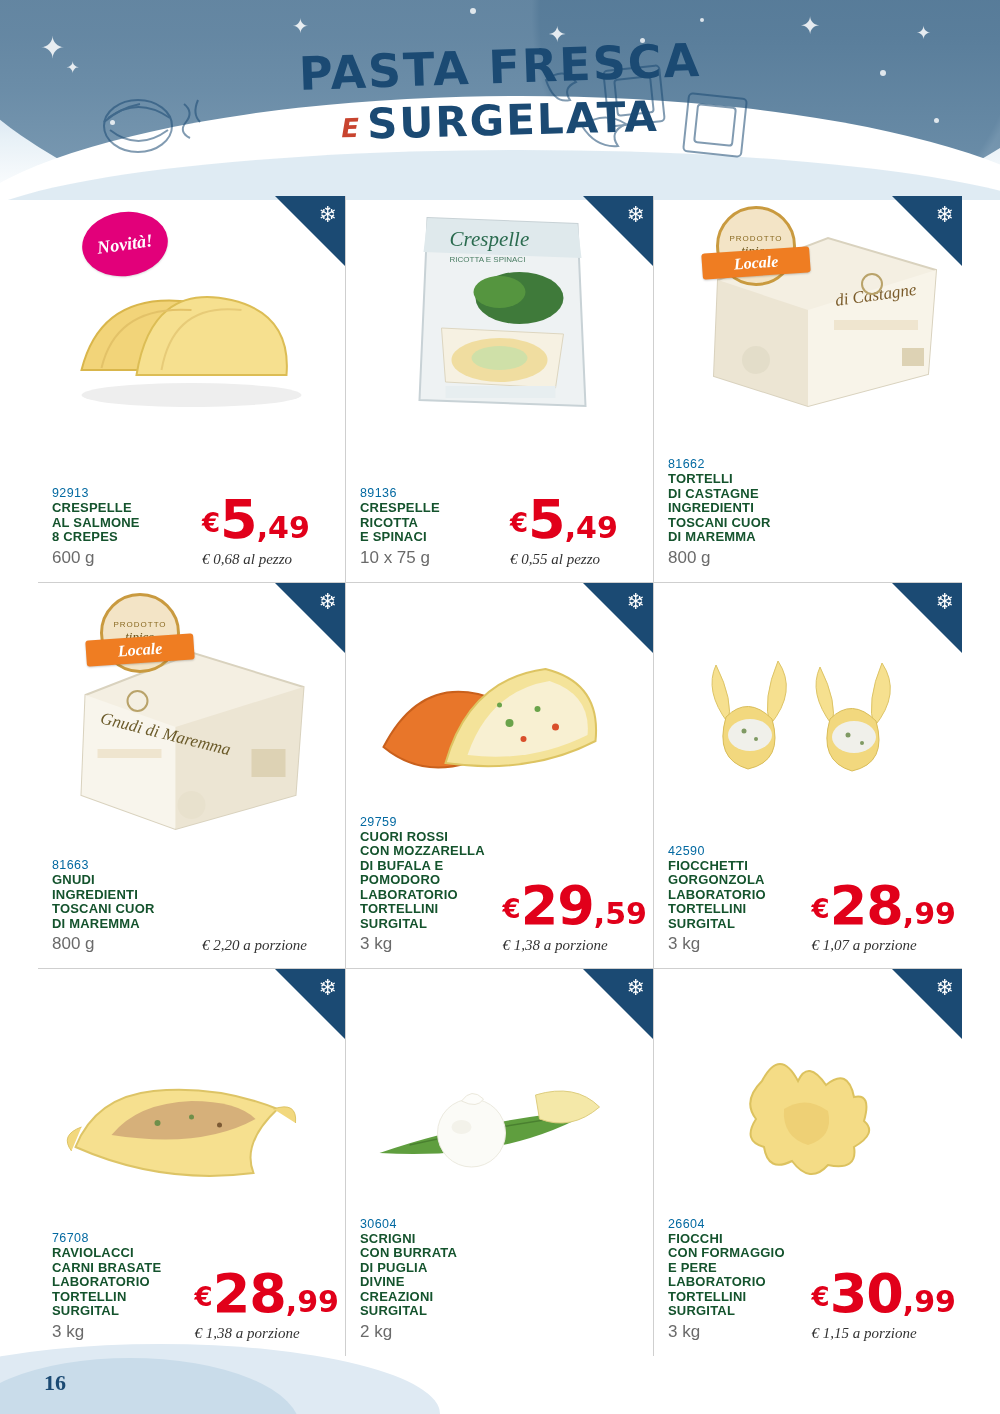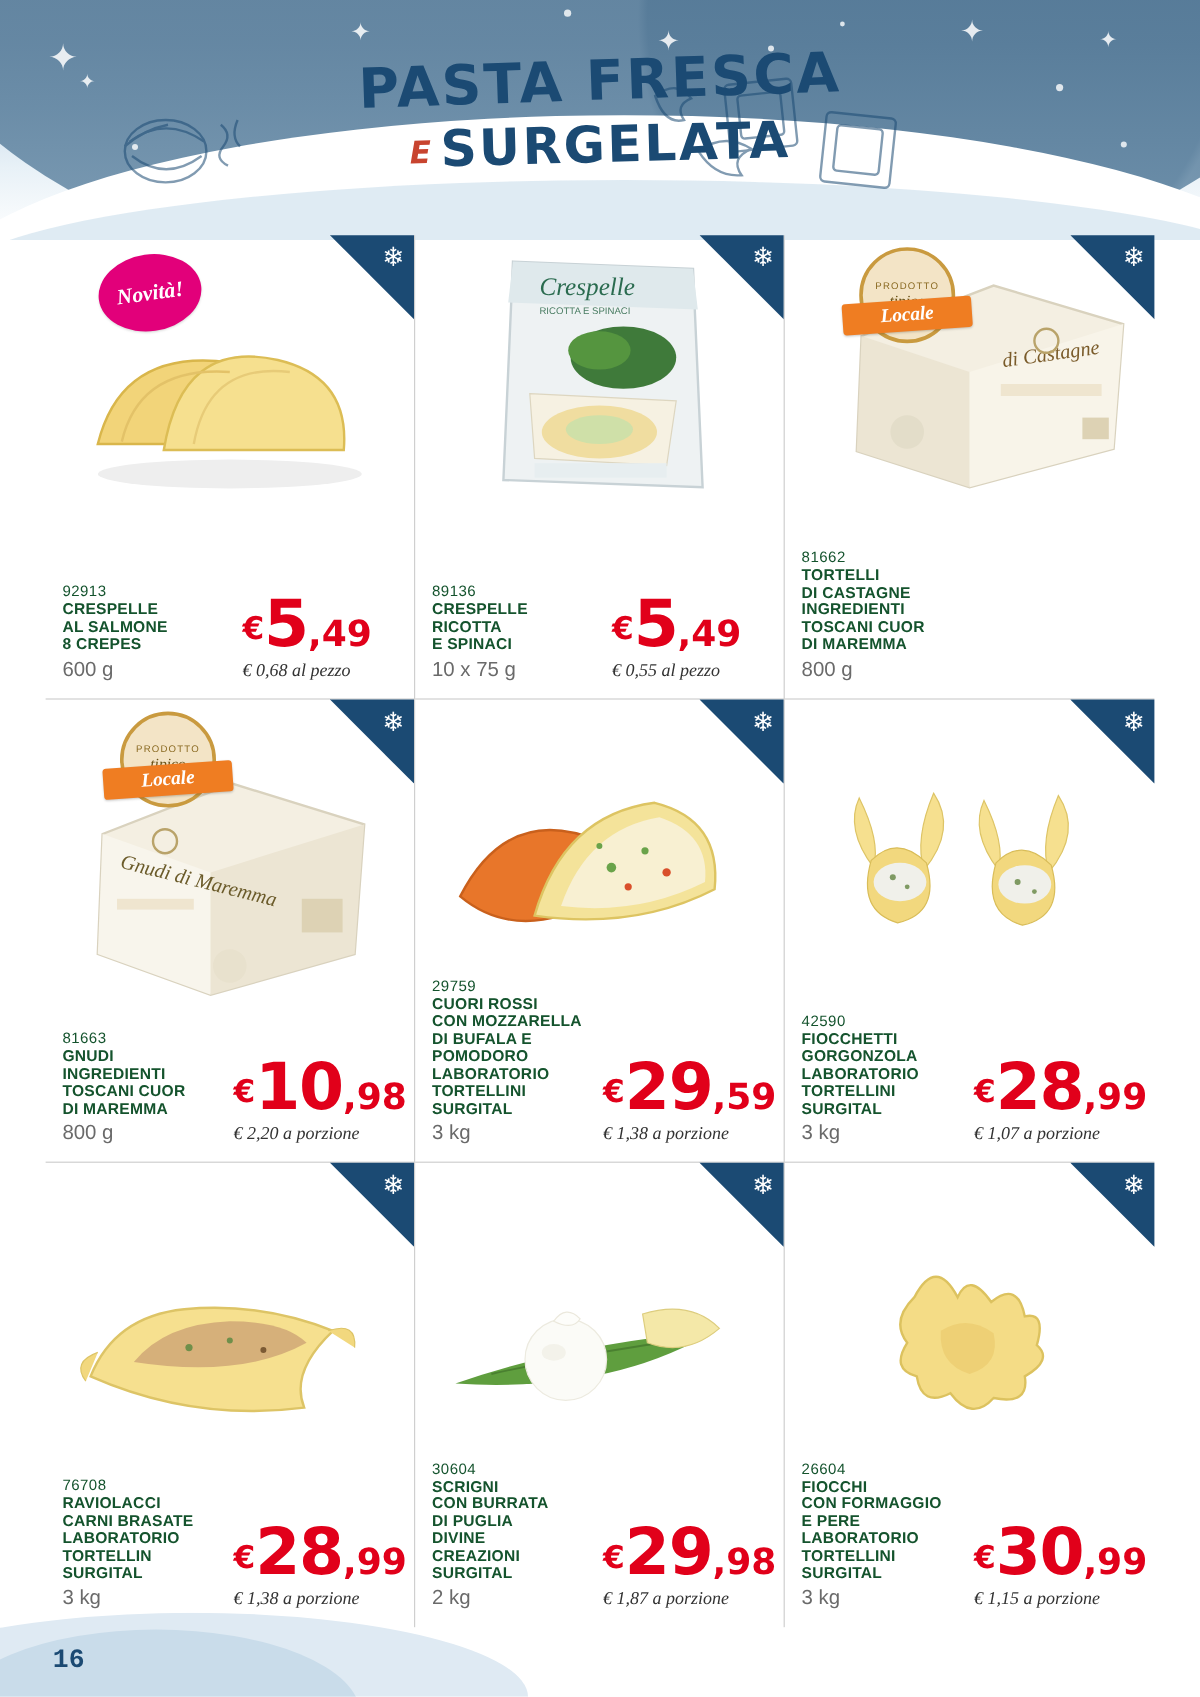--- a/index.html
+++ b/index.html
@@ -84,21 +84,21 @@
   .photo {
     position:absolute; left:0; top:14px; width:100%; height:210px;
   }
 
   .info {
     position:absolute; left:14px; bottom:14px; width:calc(100% - 20px);
     display:flex; align-items:flex-end; justify-content:space-between;
   }
   .left-col { width:150px; }
   .code {
-    font-size:12.5px; color:#14532d; letter-spacing:.4px; margin-bottom:1px;
+    font-size:12.5px; color:#0369a1; letter-spacing:.4px; margin-bottom:1px;
   }
   .pname {
     font-size:13px; font-weight:bold; color:#14532d; line-height:14.5px;
     letter-spacing:.2px; text-transform:uppercase;
   }
   .weight { font-size:17px; color:#6a6a6a; margin-top:3px; }
 
   .right-col { text-align:left; flex:1; }
   .price {
     color:#e1001a; font-family:"DejaVu Sans", sans-serif; font-weight:bold;
@@ -146,21 +146,21 @@
   .fw1 {
     position:absolute; left:-120px; bottom:-70px; width:560px; height:140px;
     border-radius:50%; background:#dfeaf3;
   }
   .fw2 {
     position:absolute; left:-40px; bottom:-84px; width:340px; height:140px;
     border-radius:50%; background:#c9dcea;
   }
   .page-num {
     position:absolute; left:44px; bottom:18px; font-size:22px; font-weight:bold;
-    color:#1b4a73; z-index:3; font-family:Liberation Mono, monospace;
+    color:#1b4a73; z-index:3; font-family:Liberation Serif, serif;
   }
 </style>
 </head>
 <body>
 
 <div class="header">
   <div class="hdr-sky"></div>
   <div class="hdr-arc"></div>
   <div class="hdr-white-wave"></div>
   <div class="hdr-wave-blue"></div>
@@ -341,23 +341,20 @@
     <div class="info">
       <div class="left-col">
         <div class="code">81663</div>
         <div class="pname" style="white-space:pre-line">GNUDI
 INGREDIENTI
 TOSCANI CUOR
 DI MAREMMA</div>
         <div class="weight">800 g</div>
       </div>
       <div class="right-col">
-        <div class="price">
-          <span class="eur">€</span><span class="int">10</span><span class="dec">,98</span>
-        </div>
         <div class="unit">€ 2,20 a porzione</div>
       </div>
     </div>
   </div>
 
   <div class="cell">
     <div class="flag">
       <div class="flag-tri"></div>
         <div class="flag-snow">❄</div>
     </div>
@@ -492,26 +489,20 @@
       <div class="left-col">
         <div class="code">30604</div>
         <div class="pname" style="white-space:pre-line">SCRIGNI
 CON BURRATA
 DI PUGLIA
 DIVINE
 CREAZIONI
 SURGITAL</div>
         <div class="weight">2 kg</div>
       </div>
-      <div class="right-col">
-        <div class="price">
-          <span class="eur">€</span><span class="int">29</span><span class="dec">,98</span>
-        </div>
-        <div class="unit">€ 1,87 a porzione</div>
-      </div>
     </div>
   </div>
 
   <div class="cell">
     <div class="flag">
       <div class="flag-tri"></div>
         <div class="flag-snow">❄</div>
     </div>
     <div class="photo" style="top:68px;height:165px;">
       <svg width="100%" height="100%" viewBox="0 0 300 165" preserveAspectRatio="xMidYMid meet">

